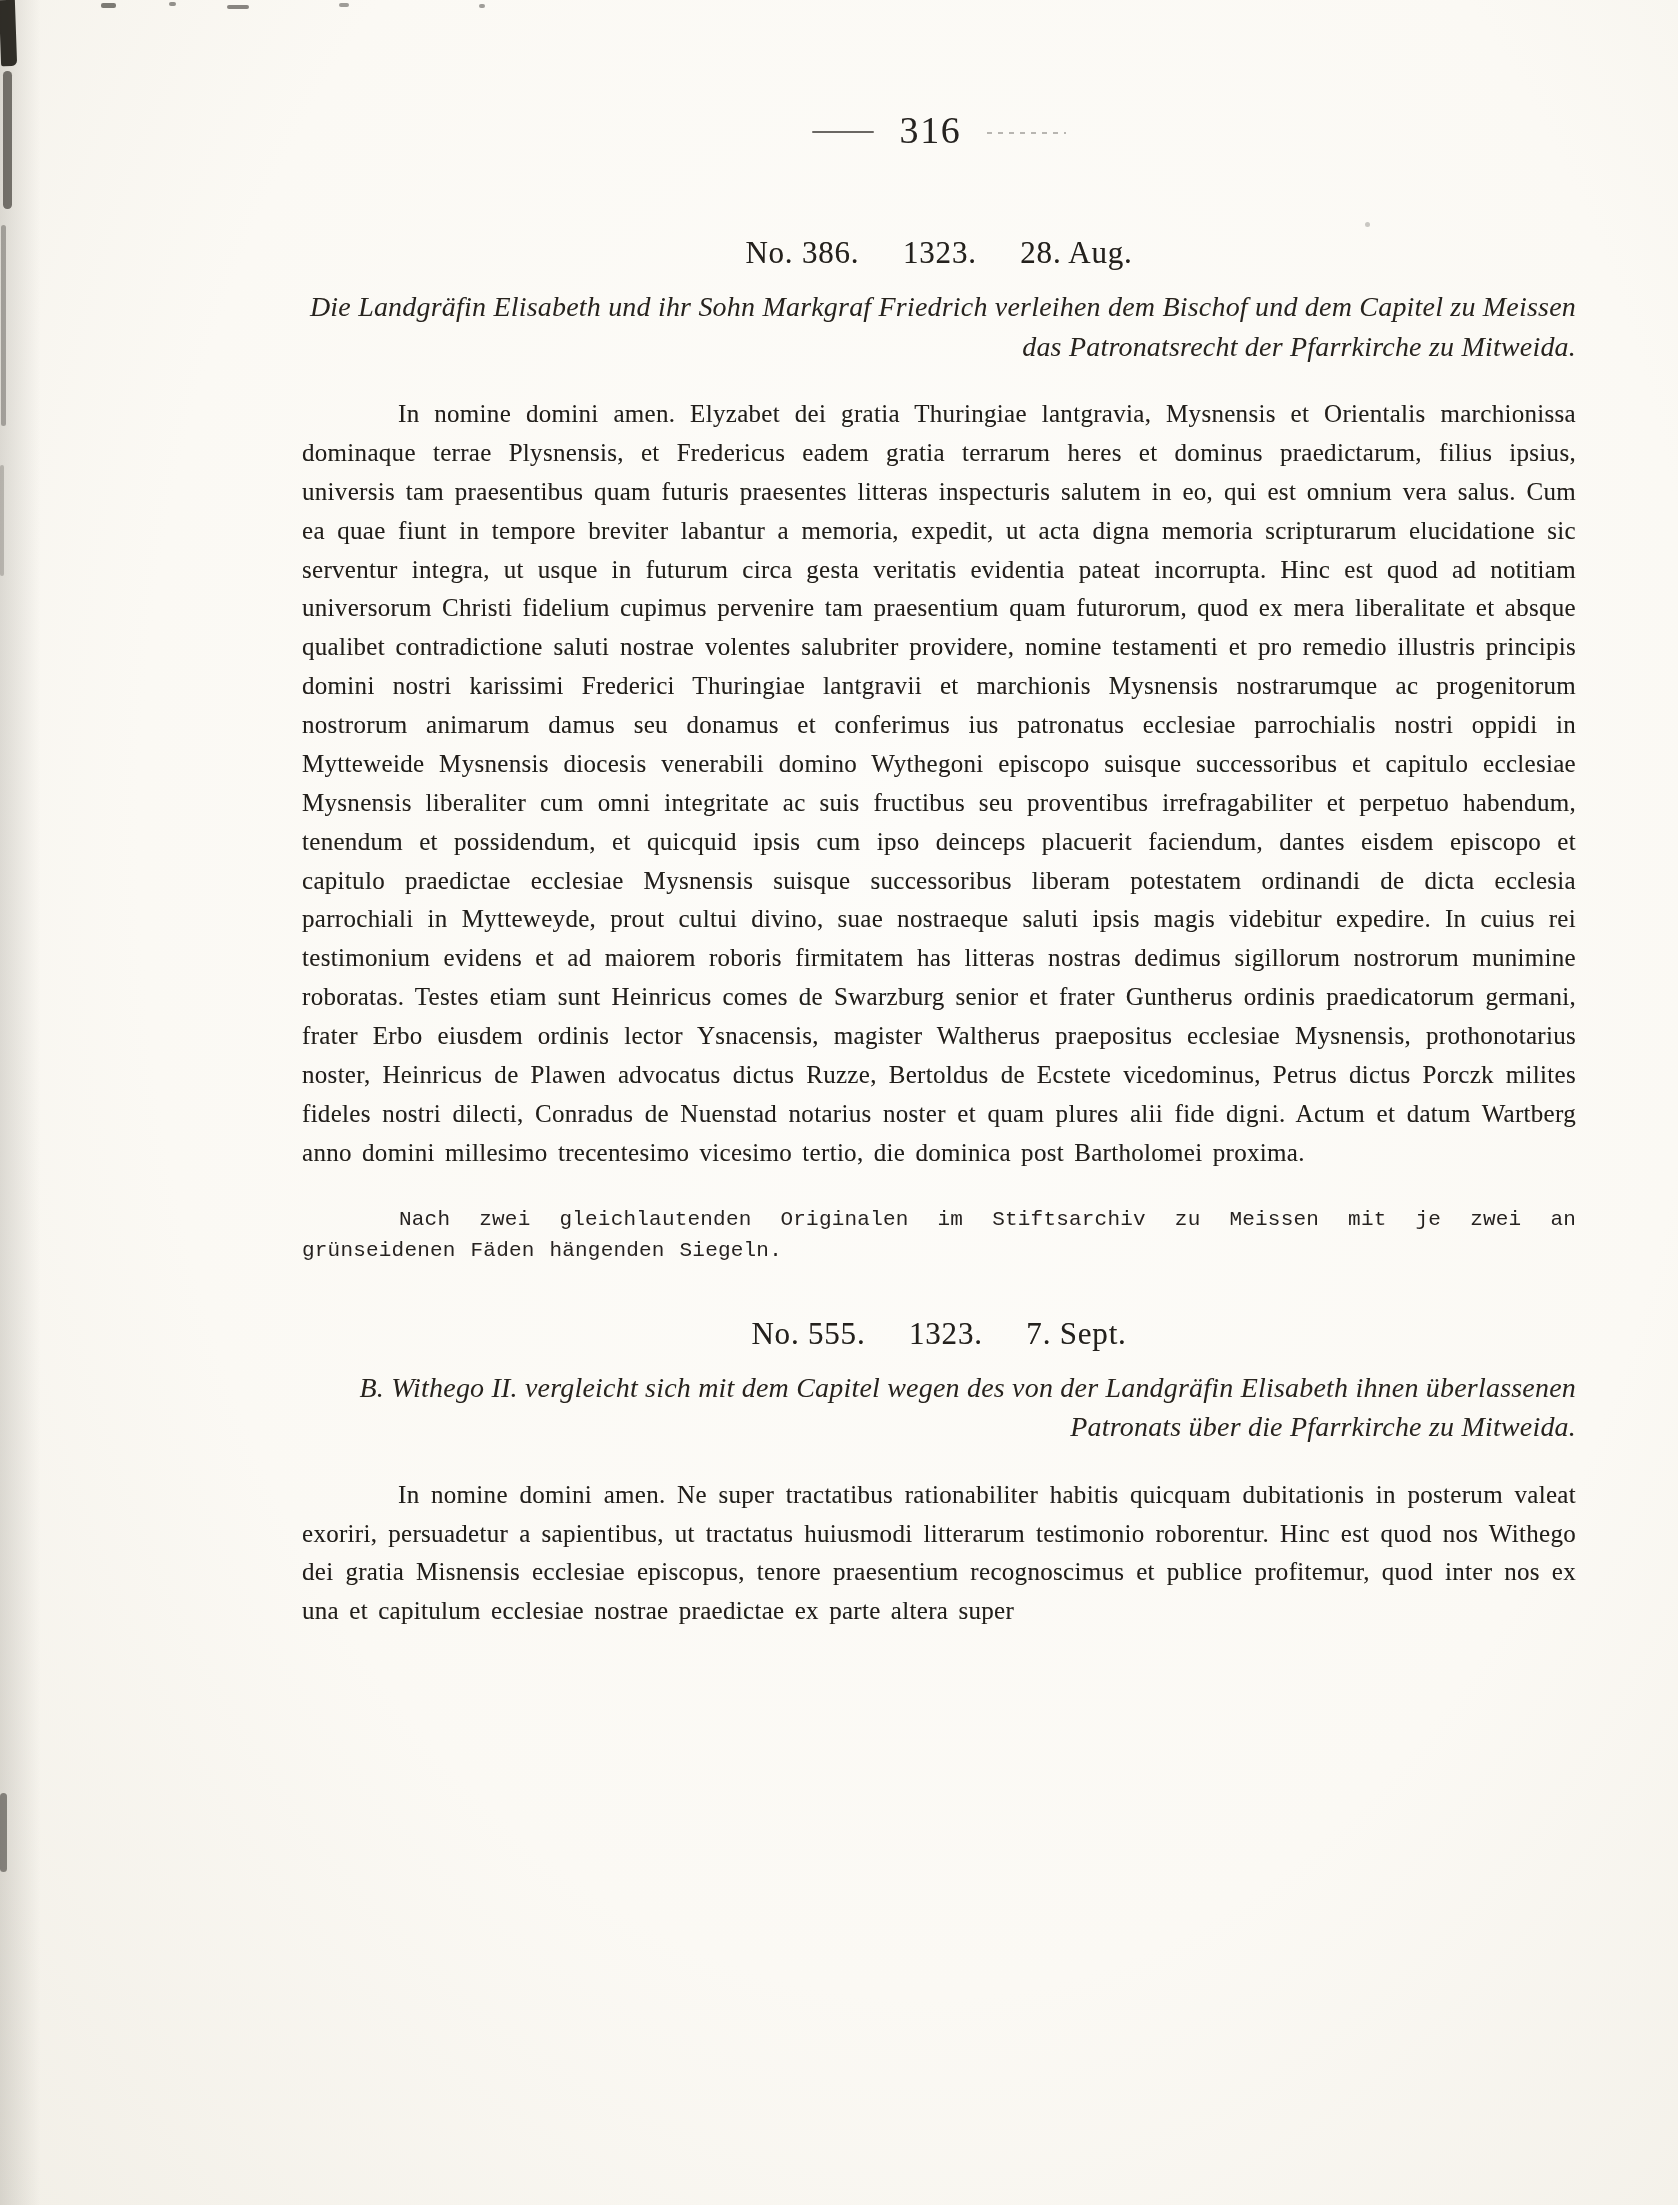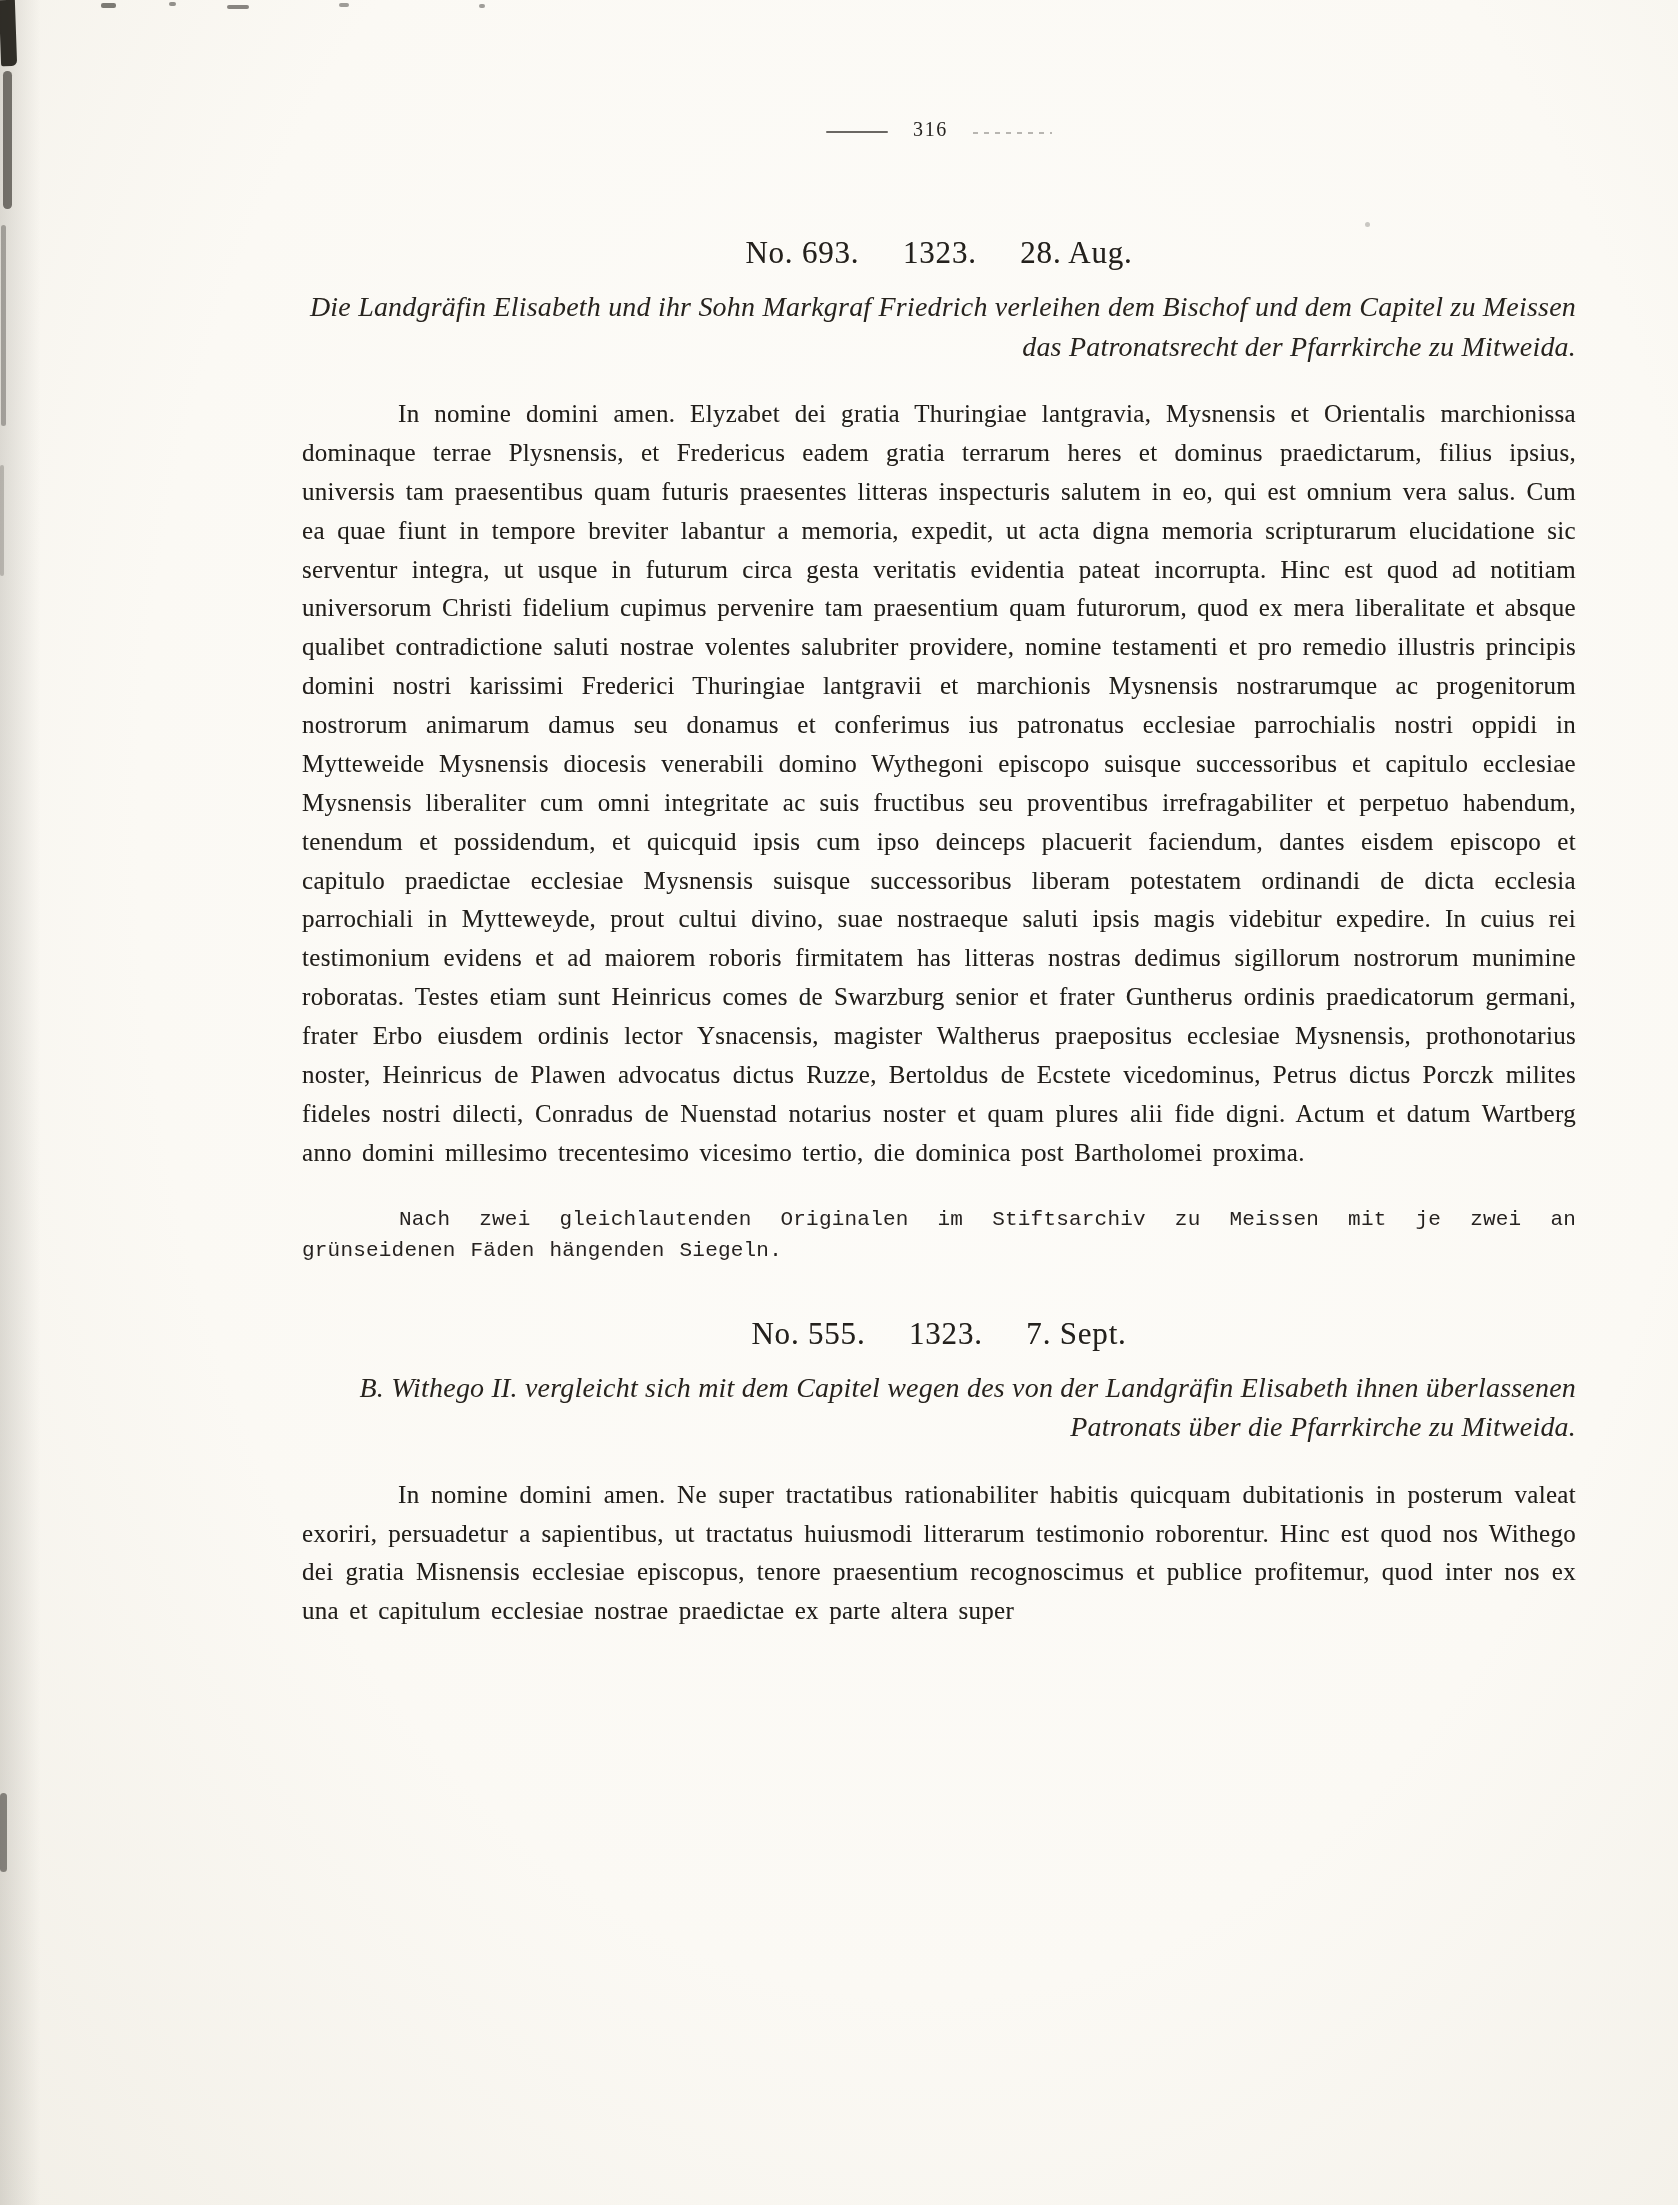--- a/index.html
+++ b/index.html
@@ -24,21 +24,21 @@
   .content {
     position:relative;
     padding:111px 103px 0 302px; 
   }
   
   .pagenum-row {
     display:flex; align-items:center; justify-content:center; gap:25.4px;
     height:37px;
   }
   .pagenum {
-    font-size:20px; letter-spacing:1.6px; color:#262320;
+    font-size:38px; letter-spacing:1.6px; color:#262320;
   }
   .header-dash {
     width:62px; height:2.6px; background:#3a3631; opacity:.75; border-radius:1.6px;
     margin-top:5.3px;
   }
   .header-dots {
     width:79px; height:2.1px; margin-top:6.3px; opacity:.4;
     background:repeating-linear-gradient(90deg, rgba(40,36,30,.8) 0 4.8px, rgba(40,36,30,0) 4.8px 11px);
   }
   
@@ -111,21 +111,21 @@
   <div class="content">
 
     <header class="pagenum-row">
       <span class="header-dash"></span>
       <span class="pagenum">316</span>
       <span class="header-dots"></span>
     </header>
 
     <section class="entry entry--first">
       <h2 class="entry-heading">
-        <span class="hpart">No. 693.</span>
+        <span class="hpart">No. 386.</span>
         <span class="hpart">1323.</span>
         <span class="hpart">28. Aug.</span>
       </h2>
       <p class="entry-subtitle">Die Landgräfin Elisabeth und ihr Sohn Markgraf Friedrich verleihen dem Bischof und dem Capitel zu Meissen das Patronatsrecht der Pfarrkirche zu Mitweida.</p>
       <p class="entry-body">In nomine domini amen. Elyzabet dei gratia Thuringiae lantgravia, Mysnensis et Orientalis marchionissa dominaque terrae Plysnensis, et Fredericus eadem gratia terrarum heres et dominus praedictarum, filius ipsius, universis tam praesentibus quam futuris praesentes litteras inspecturis salutem in eo, qui est omnium vera salus. Cum ea quae fiunt in tempore breviter labantur a memoria, expedit, ut acta digna memoria scripturarum elucidatione sic serventur integra, ut usque in futurum circa gesta veritatis evidentia pateat incorrupta. Hinc est quod ad notitiam universorum Christi fidelium cupimus pervenire tam praesentium quam futurorum, quod ex mera liberalitate et absque qualibet contradictione saluti nostrae volentes salubriter providere, nomine testamenti et pro remedio illustris principis domini nostri karissimi Frederici Thuringiae lantgravii et marchionis Mysnensis nostrarumque ac progenitorum nostrorum animarum damus seu donamus et conferimus ius patronatus ecclesiae parrochialis nostri oppidi in Mytteweide Mysnensis diocesis venerabili domino Wythegoni episcopo suisque successoribus et capitulo ecclesiae Mysnensis liberaliter cum omni integritate ac suis fructibus seu proventibus irrefragabiliter et perpetuo habendum, tenendum et possidendum, et quicquid ipsis cum ipso deinceps placuerit faciendum, dantes eisdem episcopo et capitulo praedictae ecclesiae Mysnensis suisque successoribus liberam potestatem ordinandi de dicta ecclesia parrochiali in Mytteweyde, prout cultui divino, suae nostraeque saluti ipsis magis videbitur expedire. In cuius rei testimonium evidens et ad maiorem roboris firmitatem has litteras nostras dedimus sigillorum nostrorum munimine roboratas. Testes etiam sunt Heinricus comes de Swarzburg senior et frater Guntherus ordinis praedicatorum germani, frater Erbo eiusdem ordinis lector Ysnacensis, magister Waltherus praepositus ecclesiae Mysnensis, prothonotarius noster, Heinricus de Plawen advocatus dictus Ruzze, Bertoldus de Ecstete vicedominus, Petrus dictus Porczk milites fideles nostri dilecti, Conradus de Nuenstad notarius noster et quam plures alii fide digni. Actum et datum Wartberg anno domini millesimo trecentesimo vicesimo tertio, die dominica post Bartholomei proxima.</p>
       <p class="entry-note">Nach zwei gleichlautenden Originalen im Stiftsarchiv zu Meissen mit je zwei an grünseidenen Fäden hängenden Siegeln.</p>
     </section>
 
     <section class="entry entry--second">
       <h2 class="entry-heading">

